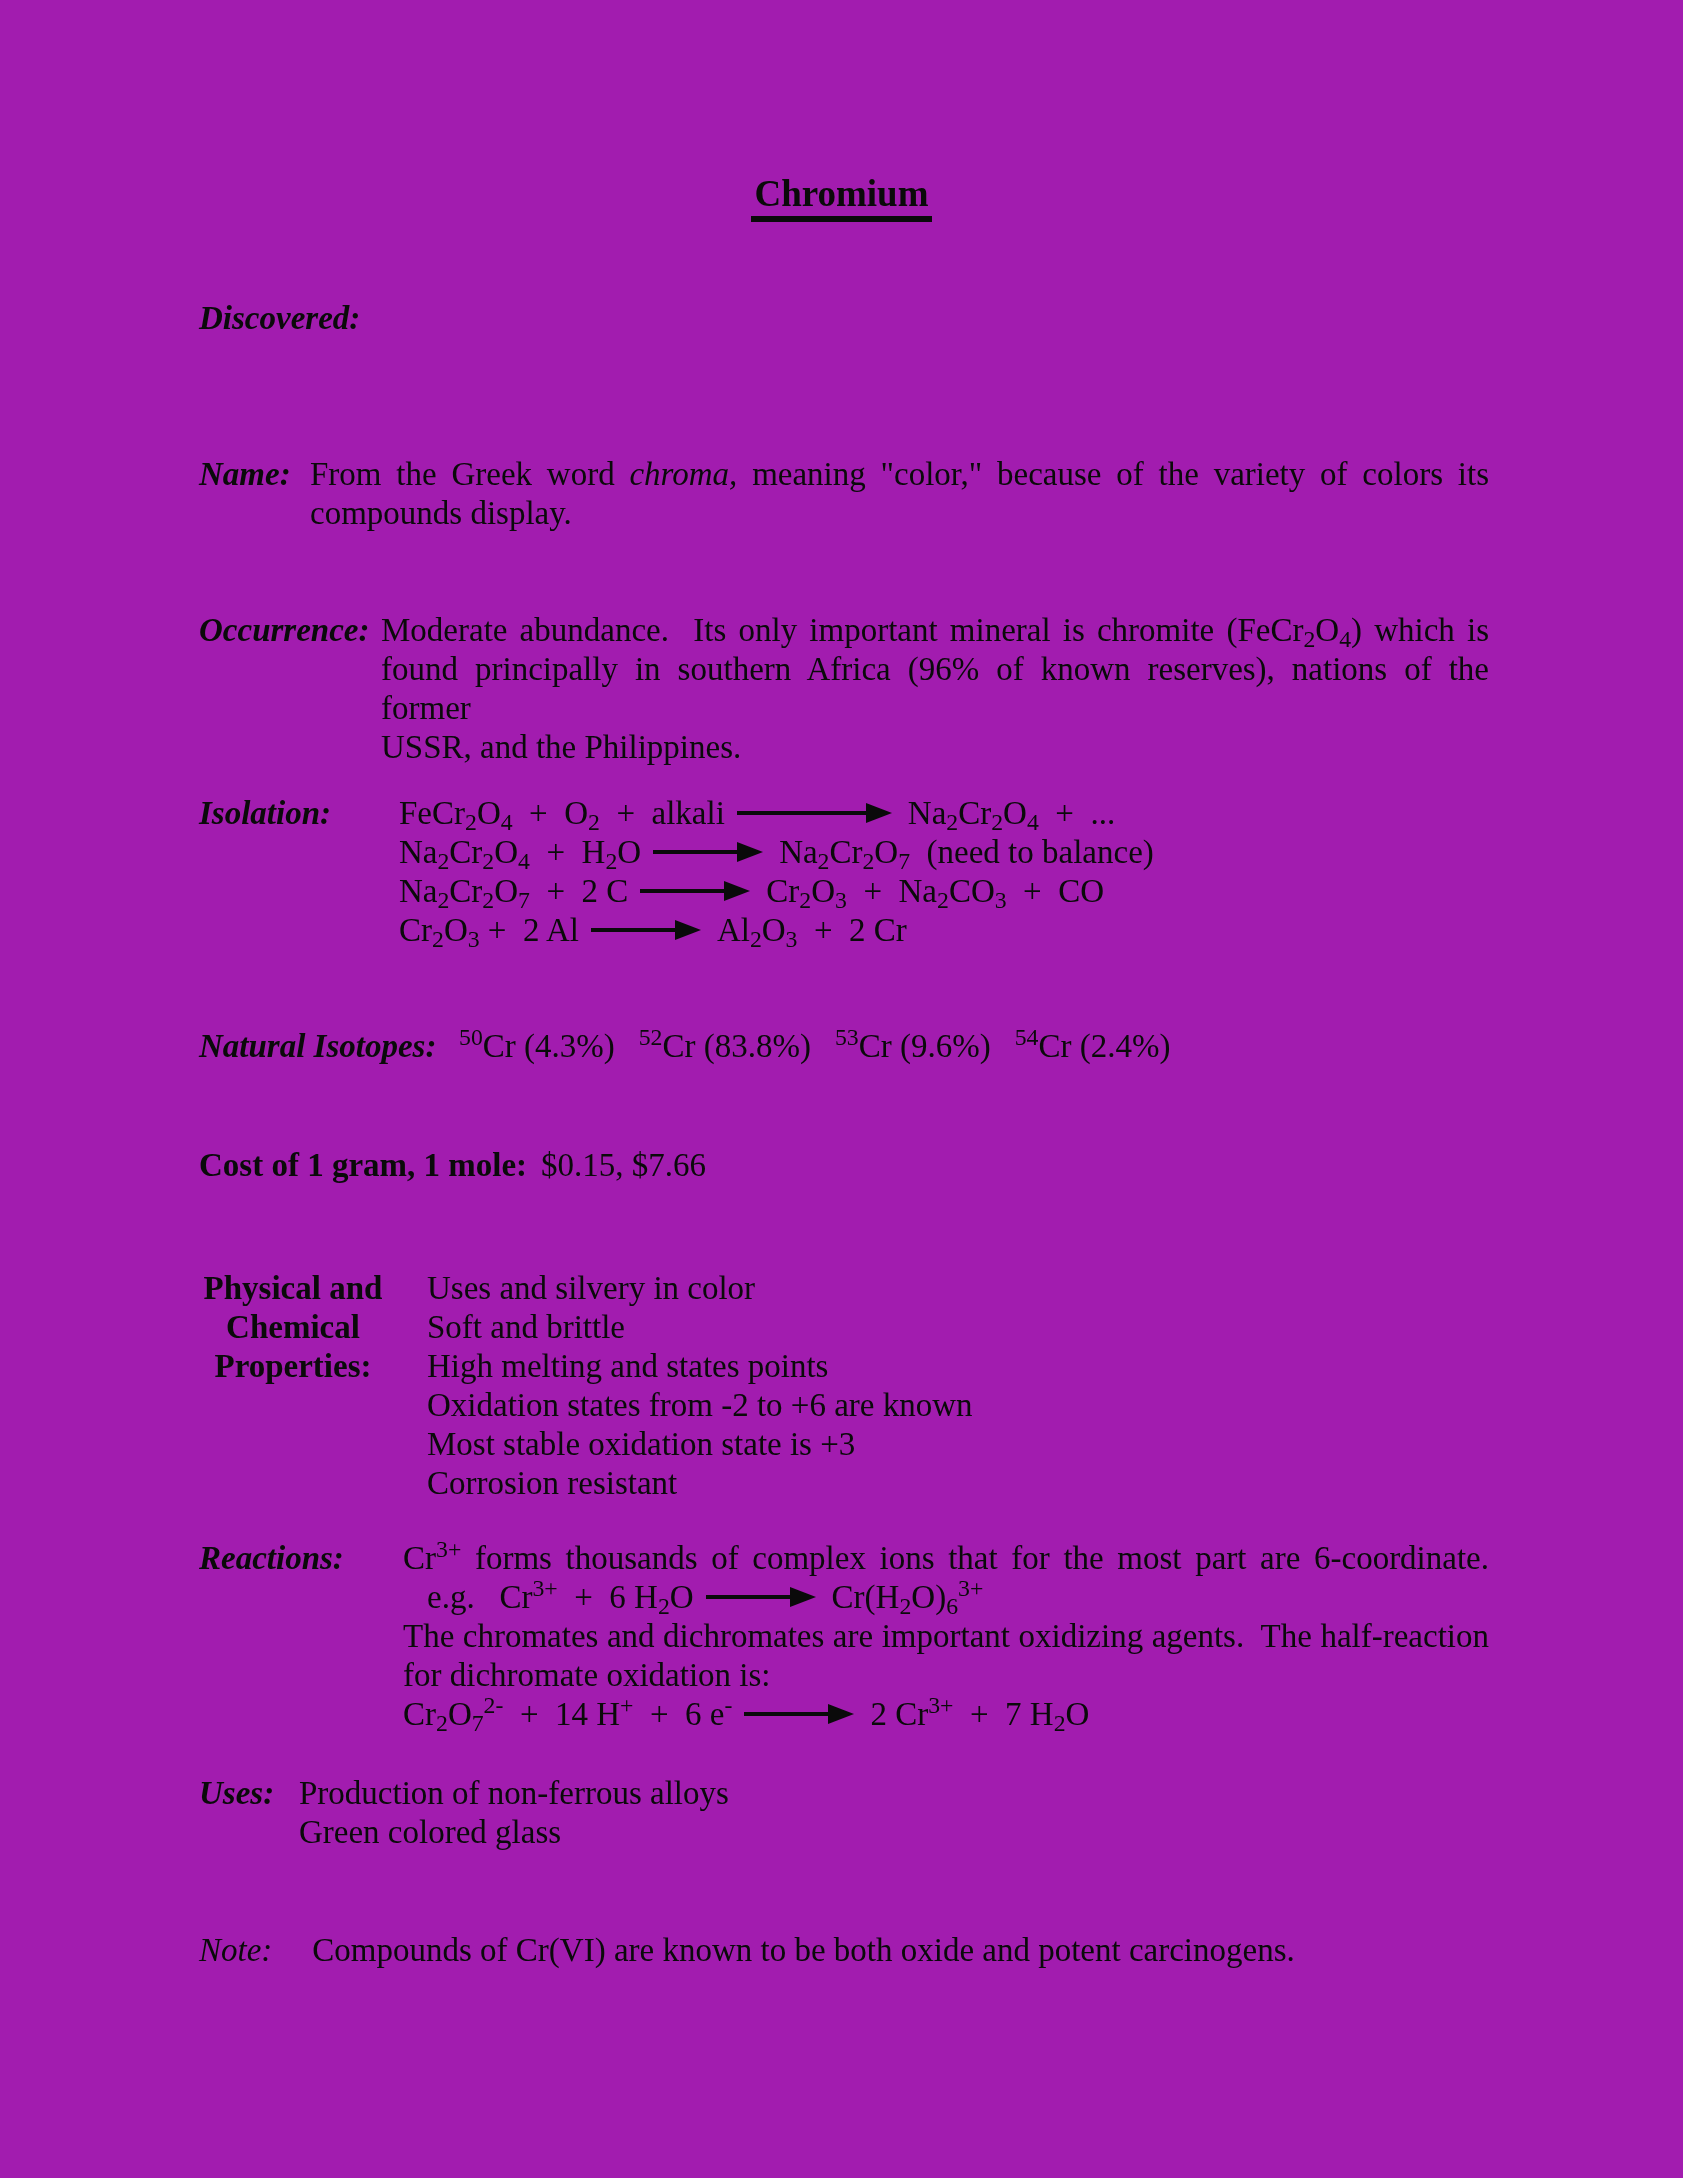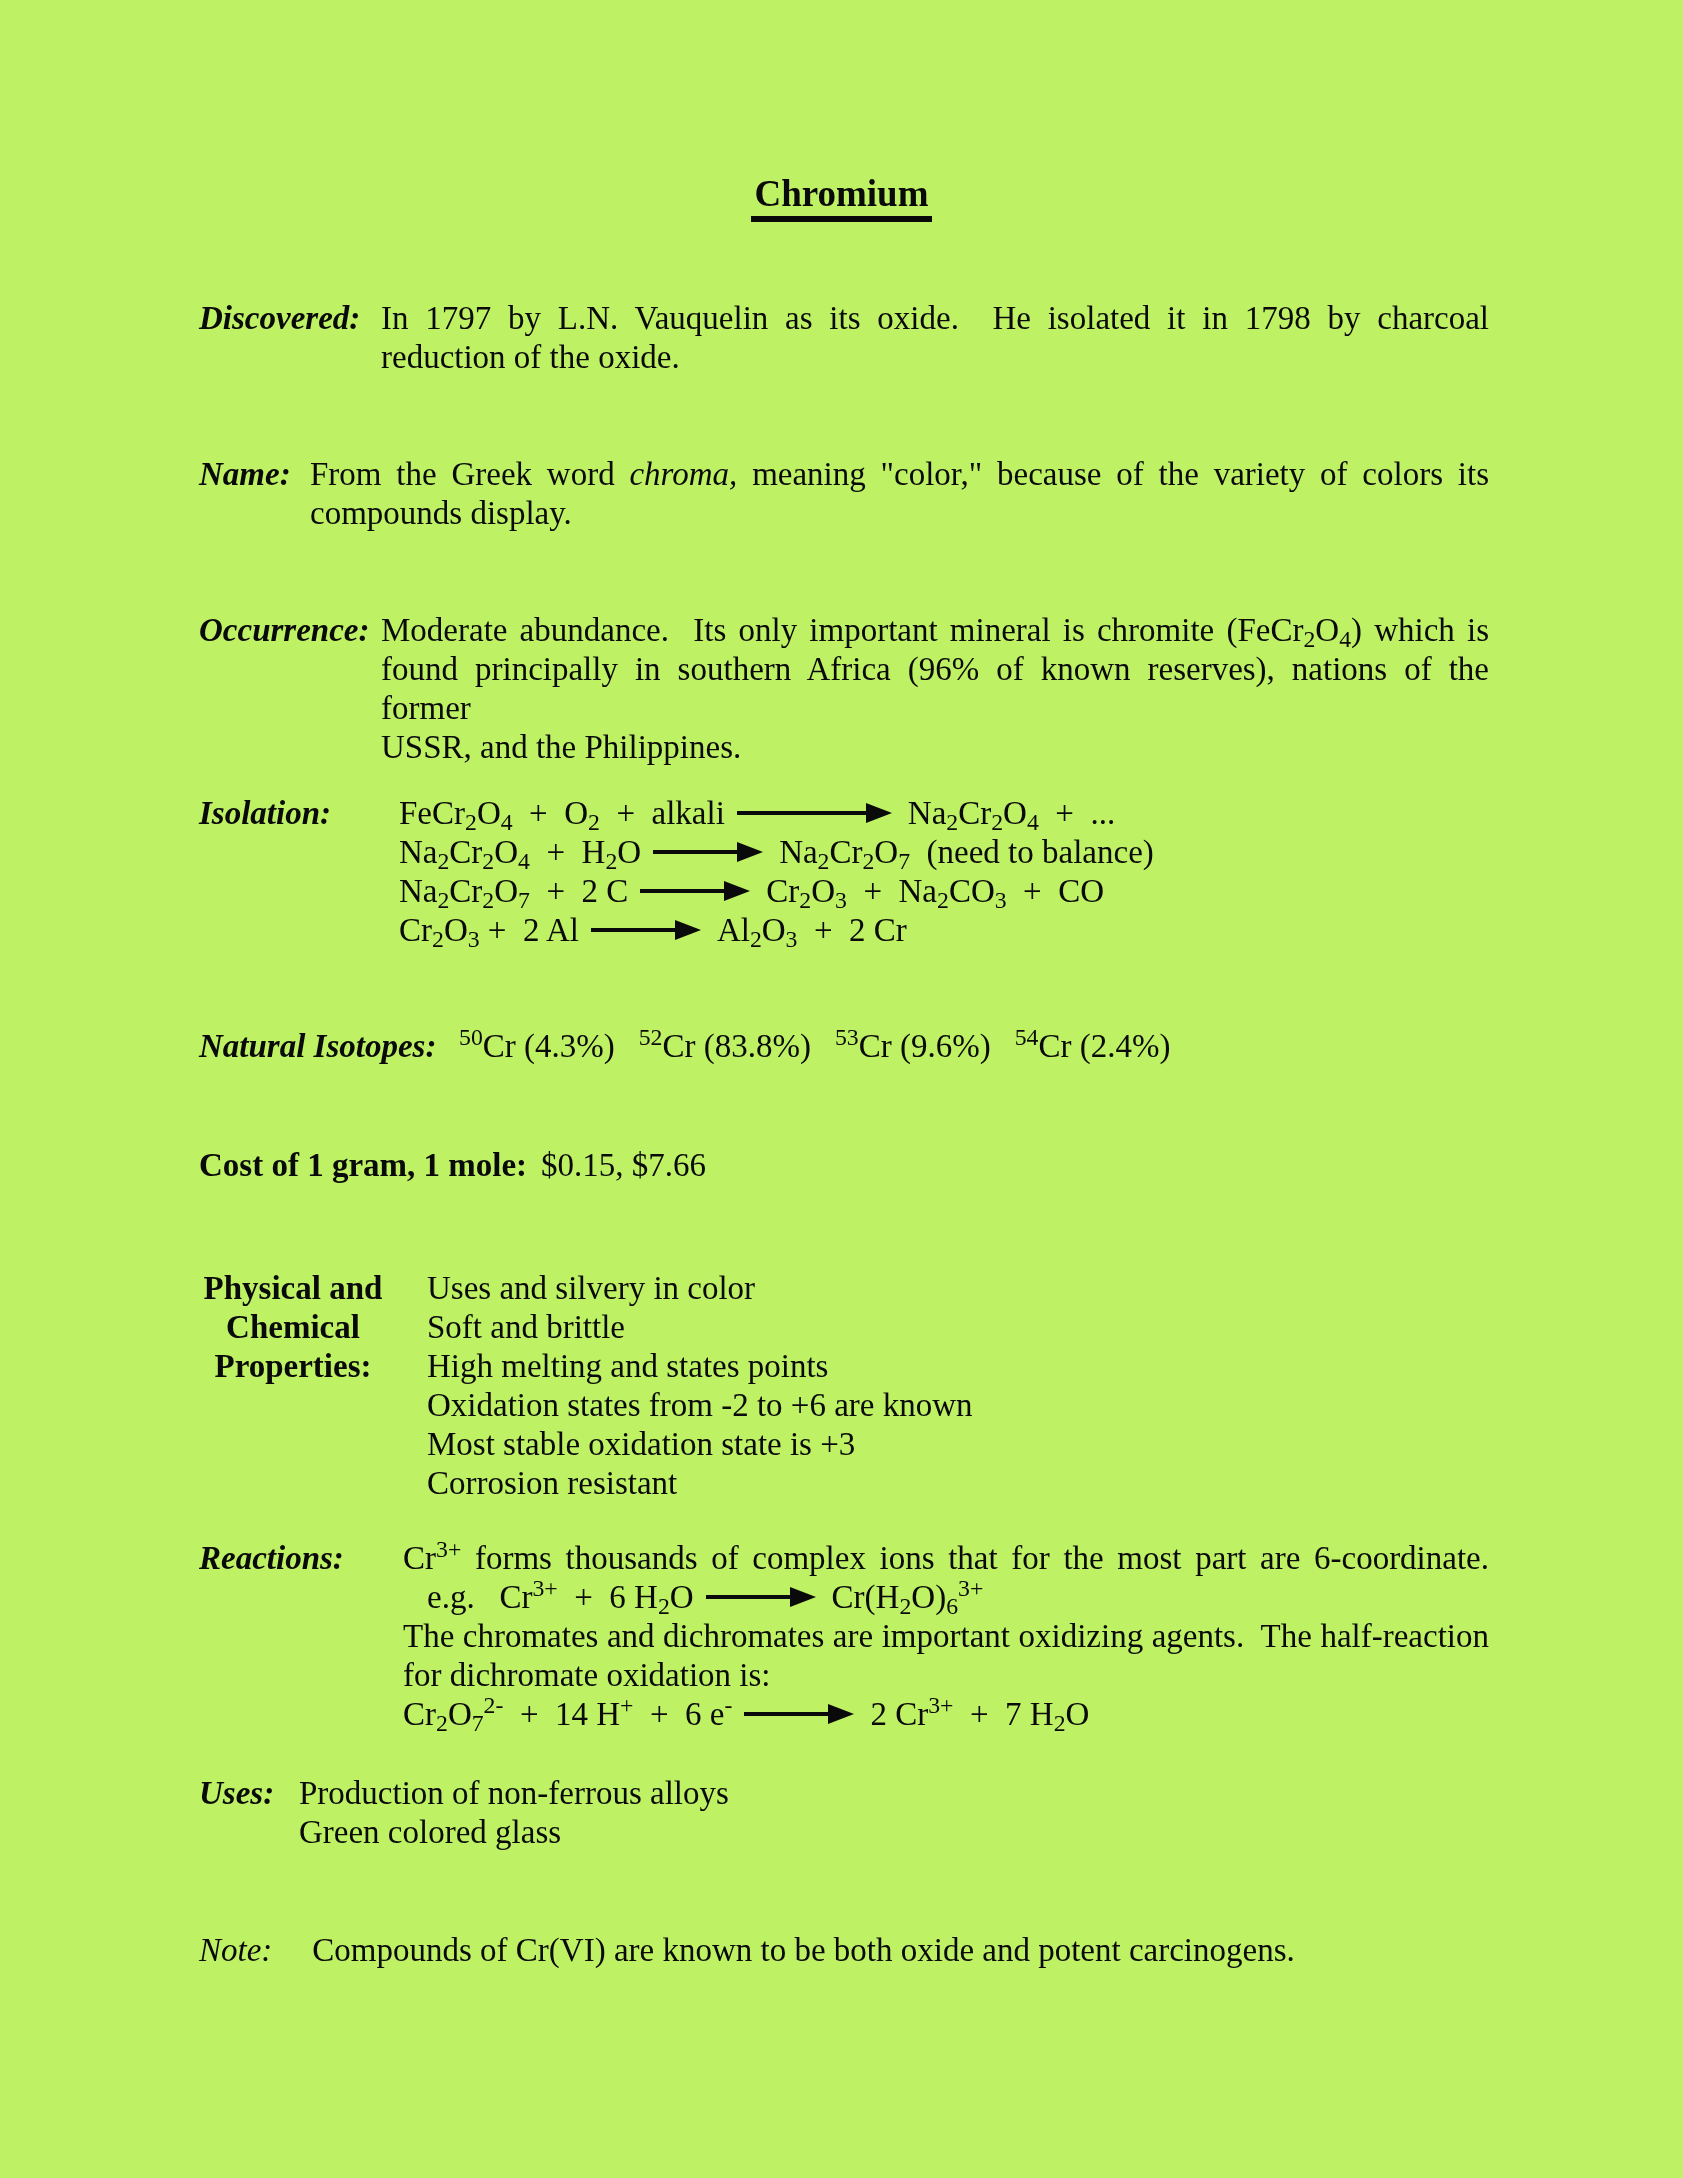--- a/index.html
+++ b/index.html
@@ -1,19 +1,19 @@
 <!DOCTYPE html>
 <html><head>
 <meta charset="utf-8">
 <style>
   html,body{margin:0;padding:0;background:#ffffff;}
   .page{
     position:relative;
     width:1683px;height:2178px;
-    background:#bef264;
+    background:#a21caf;
     color:#0a0a0a;
     font-family:"Liberation Serif","DejaVu Serif",serif;
     font-size:33px;line-height:39px;
     overflow:hidden;
   }
   .title-row{position:absolute;top:173px;left:0;width:1683px;text-align:center;}
   .title{
     display:inline-block;font-weight:bold;font-size:37px;line-height:42px;
     border-bottom:6px solid #0a0a0a;padding:0 3px 1px 3px;
   }
@@ -57,24 +57,20 @@
 <body>
 
 <div class="page">
 
   <div class="title-row">
     <span class="title">Chromium</span>
   </div>
 
   <section class="sec" style="top:299px">
     <span class="lab">Discovered:</span>
-    <div class="content c-disc">
-      <div class="jlast">In 1797 by L.N. Vauquelin as its oxide.&nbsp; He isolated it in 1798 by charcoal</div>
-      <div>reduction of the oxide.</div>
-    </div>
   </section>
 
   <section class="sec" style="top:455px">
     <span class="lab">Name:</span>
     <div class="content c-name">
       <div class="jlast">From the Greek word <i>chroma,</i> meaning "color," because of the variety of colors its</div>
       <div>compounds display.</div>
     </div>
   </section>
 

